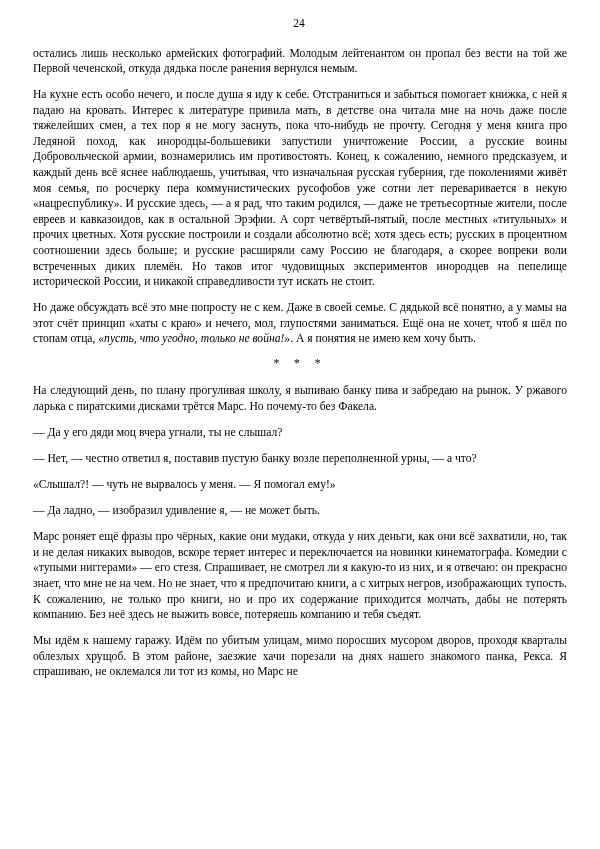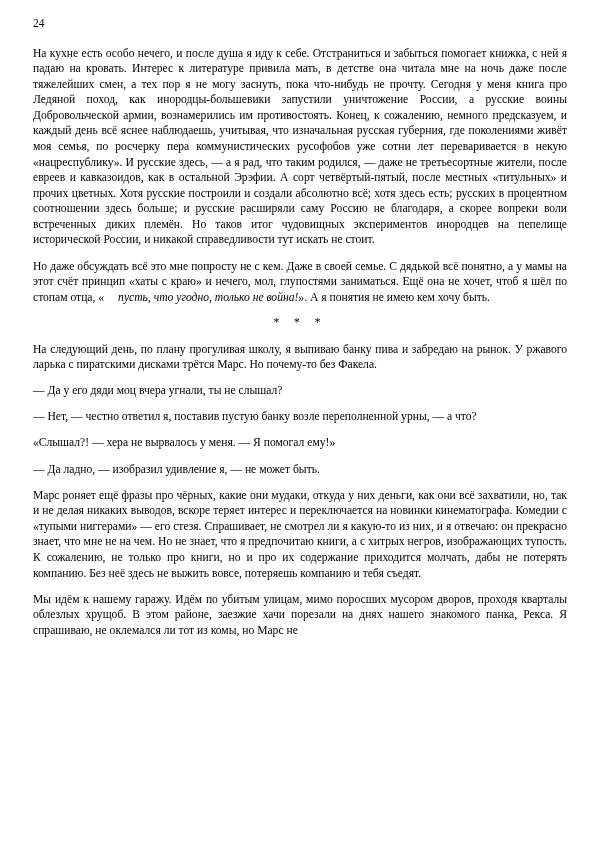--- a/index.html
+++ b/index.html
@@ -15,21 +15,21 @@
     overflow: hidden;
   }
   .page {
     position: relative;
     width: 600px;
     height: 849px;
     box-sizing: border-box;
     padding: 18px 33px 10px 33px;
   }
   .page-number {
-    text-align: left;
+    text-align: center;
     font-size: 11.5px;
     line-height: 1;
     margin: 0 0 16px 0;
     padding-right: 2px;
   }
   .para {
     font-size: 11.6px;
     line-height: 1.345;
     text-align: justify;
     text-justify: inter-word;
@@ -44,46 +44,46 @@
     text-align: center;
     font-size: 11.6px;
     letter-spacing: 6px;
     margin: 4px 0 12px 0;
     line-height: 1.2;
   }
   .dialogue {
     margin-bottom: 10.5px;
   }
   em {
-    margin-left: 14px;
   }
 </style>
 </head>
 <body>
 
 <div class="page">
 
   <div class="page-number">24</div>
 
+  <p class="para">остались лишь несколько армейских фотографий. Молодым лейтенантом он пропал без вести на той же Первой чеченской, откуда дядька после ранения вернулся немым.</p>
 
   <p class="para">На кухне есть особо нечего, и после душа я иду к себе. Отстраниться и забыться помогает книжка, с ней я падаю на кровать. Интерес к литературе привила мать, в детстве она читала мне на ночь даже после тяжелейших смен, а тех пор я не могу заснуть, пока что-нибудь не прочту. Сегодня у меня книга про Ледяной поход, как инородцы-большевики запустили уничтожение России, а русские воины Добровольческой армии, вознамерились им противостоять. Конец, к сожалению, немного предсказуем, и каждый день всё яснее наблюдаешь, учитывая, что изначальная русская губерния, где поколениями живёт моя семья, по росчерку пера коммунистических русофобов уже сотни лет переваривается в некую «нацреспублику». И русские здесь, — а я рад, что таким родился, — даже не третьесортные жители, после евреев и кавказоидов, как в остальной Эрэфии. А сорт четвёртый-пятый, после местных «титульных» и прочих цветных. Хотя русские построили и создали абсолютно всё; хотя здесь есть; русских в процентном соотношении здесь больше; и русские расширяли саму Россию не благодаря, а скорее вопреки воли встреченных диких племён. Но таков итог чудовищных экспериментов инородцев на пепелище исторической России, и никакой справедливости тут искать не стоит.</p>
 
   <p class="para">Но даже обсуждать всё это мне попросту не с кем. Даже в своей семье. С дядькой всё понятно, а у мамы на этот счёт принцип «хаты с краю» и нечего, мол, глупостями заниматься. Ещё она не хочет, чтоб я шёл по стопам отца, «<em>пусть, что угодно, только не война!</em>». А я понятия не имею кем хочу быть.</p>
 
   <div class="divider">* * *</div>
 
   <p class="para">На следующий день, по плану прогуливая школу, я выпиваю банку пива и забредаю на рынок. У ржавого ларька с пиратскими дисками трётся Марс. Но почему-то без Факела.</p>
 
 
 
   <p class="para dialogue">— Да у его дяди моц вчера угнали, ты не слышал?</p>
 
   <p class="para dialogue">— Нет, — честно ответил я, поставив пустую банку возле переполненной урны, — а что?</p>
 
-  <p class="para dialogue">«Слышал?! — хера не вырвалось у меня. — Я помогал ему!»</p>
+  <p class="para dialogue">«Слышал?! — чуть не вырвалось у меня. — Я помогал ему!»</p>
 
   <p class="para dialogue">— Да ладно, — изобразил удивление я, — не может быть.</p>
 
   <p class="para">Марс роняет ещё фразы про чёрных, какие они мудаки, откуда у них деньги, как они всё захватили, но, так и не делая никаких выводов, вскоре теряет интерес и переключается на новинки кинематографа. Комедии с «тупыми ниггерами» — его стезя. Спрашивает, не смотрел ли я какую-то из них, и я отвечаю: он прекрасно знает, что мне не на чем. Но не знает, что я предпочитаю книги, а с хитрых негров, изображающих тупость. К сожалению, не только про книги, но и про их содержание приходится молчать, дабы не потерять компанию. Без неё здесь не выжить вовсе, потеряешь компанию и тебя съедят.</p>
 
   <p class="para">Мы идём к нашему гаражу. Идём по убитым улицам, мимо поросших мусором дворов, проходя кварталы облезлых хрущоб. В этом районе, заезжие хачи порезали на днях нашего знакомого панка, Рекса. Я спрашиваю, не оклемался ли тот из комы, но Марс не</p>
 
 </div>
 
 </body></html>

